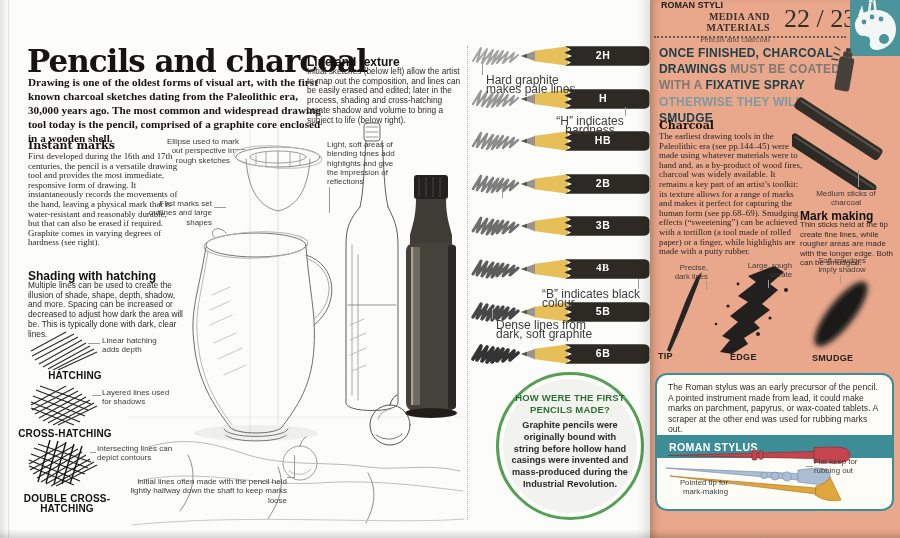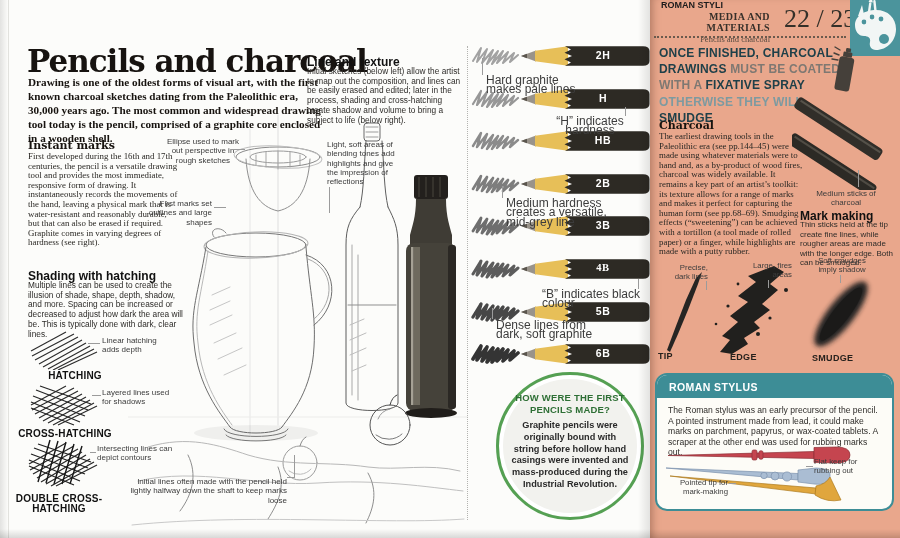--- a/index.html
+++ b/index.html
@@ -22,21 +22,21 @@
   #shading-head{left:28px;top:269px;}
   #shading-body{left:28px;top:281px;width:156px;}
   #linetex-head{left:307px;top:55px;}
   #linetex-body{left:307px;top:67px;width:154px;}
   .swatch{position:absolute;}
   #swatch1{left:30px;top:326px;} #swatch2{left:30px;top:380px;} #swatch3{left:28px;top:436px;}
   .swatch-label{position:absolute;font-weight:bold;font-size:10px;letter-spacing:.2px;
      text-align:center;color:#111;}
   #swlab1{left:20px;top:370px;width:110px;}
   #swlab2{left:10px;top:428px;width:110px;}
-  #swlab3{left:4px;top:494px;width:110px;line-height:10px;}
+  #swlab3{left:12px;top:494px;width:110px;line-height:10px;}
   .hnote{position:absolute;font-size:8px;line-height:9.4px;color:#3c3c3c;}
   #hnote1{left:102px;top:336px;width:72px;}
   #hnote2{left:102px;top:388px;width:68px;}
   #hnote3{left:97px;top:444px;width:84px;}
   .lead-h{position:absolute;height:1px;background:#9b9b9b;}
   .lead-v{position:absolute;width:1px;background:#9b9b9b;}
   .ann{position:absolute;font-size:8px;line-height:9.3px;color:#3a3a3a;}
   #ann-ellipse{left:153px;top:137px;width:76px;text-align:center;margin-left:12px;}
   #ann-first{left:138px;top:199px;width:74px;text-align:right;}
   #ann-light{left:327px;top:140px;width:74px;text-align:left;}
@@ -316,21 +316,20 @@
             <polygon points="15,5.8 48,1.2 48,20.8 15,16.2" fill="#e7bf58"></polygon>
             <path d="M45,1.2 H123 Q129.5,1.2 129.5,6 V16 Q129.5,20.8 123,20.8 H45 L51,17.5 L44.5,14.2 L52,11 L44.5,7.8 L51,4.5 Z" fill="#2d2a24"></path>
           </svg>
           <span class="grade">6B</span>
         </div>
       </div>
     <div id="pn0" class="pnote">Hard graphite makes pale lines</div>
     <div class="lead-v" style="left:14px;top:58px;height:17px;"></div>
     <div id="pn1" class="pnote">“H” indicates hardness</div>
     <div class="lead-v" style="left:157px;top:107px;height:9px;"></div>
-    <div id="pn3" class="pnote">Medium hardness creates a versatile, mid-grey line</div>
     <div class="lead-v" style="left:34px;top:186px;height:12px;"></div>
     <div id="pn5" class="pnote">“B” indicates black colour</div>
     <div class="lead-v" style="left:170px;top:279px;height:10px;"></div>
     <div id="pn6" class="pnote">Dense lines from dark, soft graphite</div>
     <div class="lead-v" style="left:24px;top:308px;height:11px;"></div>
   </div>
 
   <div id="fact-circle">
     <div id="fact-q">HOW WERE THE FIRST PENCILS MADE?</div>
     <div id="fact-a">Graphite pencils were originally bound with string before hollow hand casings were invented and mass-produced during the Industrial Revolution.</div>
@@ -405,32 +404,32 @@
           <filter id="blur1" x="-50%" y="-50%" width="200%" height="200%">
             <feGaussianBlur stdDeviation="2.4"></feGaussianBlur>
           </filter>
         </defs>
       <g transform="rotate(38 49 40)">
         <ellipse cx="49" cy="40" rx="13" ry="40" fill="#232220" filter="url(#blur1)"></ellipse>
         <ellipse cx="49" cy="40" rx="8" ry="33" fill="#1b1a19"></ellipse>
       </g>
     </svg>
     <div id="note-tip" class="mark-note">Precise, dark lines</div>
-    <div id="note-edge" class="mark-note">Large, fires areas</div>
+    <div id="note-edge" class="mark-note">Large, rough create</div>
     <div id="note-smudge" class="mark-note">Soft smudges imply shadow</div>
     <div class="lead-v" style="left:56px;top:281px;height:9px;"></div>
     <div class="lead-v" style="left:118px;top:280px;height:8px;"></div>
     <div class="lead-v" style="left:190px;top:275px;height:8px;"></div>
     <div id="lab-tip" class="mark-label">TIP</div>
     <div id="lab-edge" class="mark-label">EDGE</div>
     <div id="lab-smudge" class="mark-label">SMUDGE</div>
 
     <div id="roman-box">
+      <div id="roman-body">The Roman stylus was an early precursor of the pencil. A pointed instrument made from lead, it could make marks on parchment, papyrus, or wax-coated tablets. A scraper at the other end was used for rubbing marks out.</div>
       <div id="roman-head">ROMAN STYLUS</div>
-      <div id="roman-body">The Roman stylus was an early precursor of the pencil. A pointed instrument made from lead, it could make marks on parchment, papyrus, or wax-coated tablets. A scraper at the other end was used for rubbing marks out.</div>
     </div>
     <svg id="styli" width="212" height="62" viewBox="0 0 212 62">
       <g>
         <polygon points="4,11.5 150,7.5 150,14.5" fill="#c5454f" stroke="#8e2f37" stroke-width="0.7"></polygon>
         <rect x="88" y="6" width="5" height="10" rx="1.5" fill="#c5454f" stroke="#8e2f37" stroke-width="0.7"></rect>
         <rect x="95" y="6.8" width="4" height="8.4" rx="1.5" fill="#c5454f" stroke="#8e2f37" stroke-width="0.7"></rect>
         <path d="M150,3.5 L172,3 Q186,3 186,11 Q186,19 172,19 L150,18.5 Z" fill="#c5454f" stroke="#8e2f37" stroke-width="0.7"></path>
       </g>
       <g>
         <polygon points="2,24 134,29.5 134,36" fill="#aabdd3" stroke="#7c92ad" stroke-width="0.7"></polygon>

